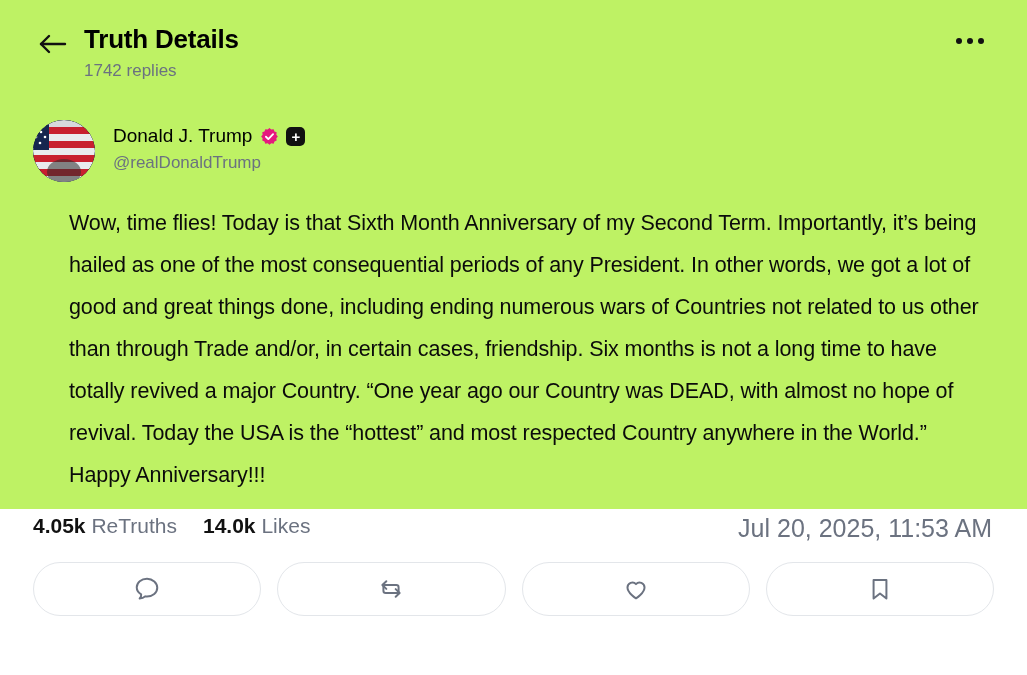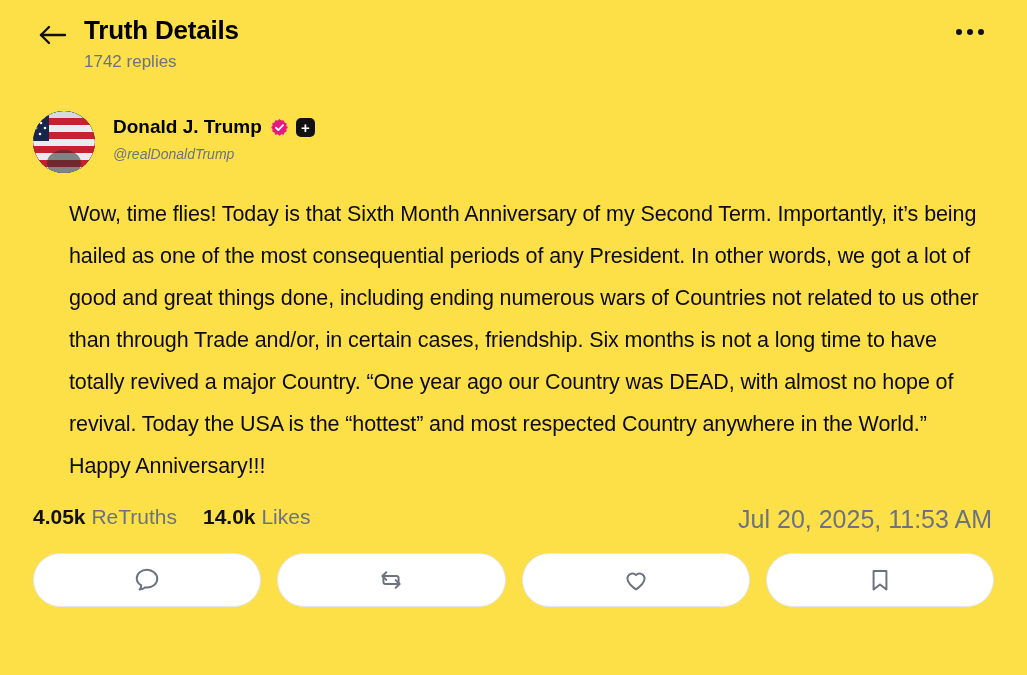--- a/index.html
+++ b/index.html
@@ -6,24 +6,24 @@
   html, body {
     width: 1027px;
     height: 675px;
     background: #ffffff;
     font-family: "Liberation Sans", sans-serif;
     color: #000000;
     overflow: hidden;
   }
   .screen {
     width: 1027px;
-    height: 675px;
-    position: relative;
-    background: #fde047;
-    padding: 0 33px;
+    height: 509px;
+    position: relative;
+    background: #bef264;
+    padding: 9px 33px;
   }
 
   
   .header {
     display: flex;
     align-items: flex-start;
     padding-top: 14px;
     position: relative;
   }
   .back-btn {
@@ -89,21 +89,21 @@
   .author-meta {
     margin-left: 18px;
     padding-top: 4px;
   }
   .author-name-line {
     display: flex;
     align-items: center;
   }
   .author-name {
     font-size: 19px;
-    font-weight: bold;
+    font-weight: normal;
     color: #000;
     line-height: 24px;
   }
   .verified-badge {
     width: 19px; height: 19px;
     margin-left: 8px;
     display: block;
   }
   .plus-badge {
     width: 19px; height: 19px;
@@ -112,25 +112,24 @@
     border-radius: 5px;
     display: flex;
     align-items: center;
     justify-content: center;
     color: #fff;
     font-size: 15px;
     font-weight: bold;
     line-height: 1;
   }
   .author-handle {
-    font-size: 14px;
+    font-size: 17px;
     color: #6b7280;
     margin-top: 4px;
     line-height: 22px;
-    font-style: italic;
   }
 
   
   .post-body {
     margin-top: 20px;
     font-size: 21.5px;
     line-height: 42px;
     color: #0b0b0b;
     letter-spacing: -0.1px;
     max-width: 962px;

